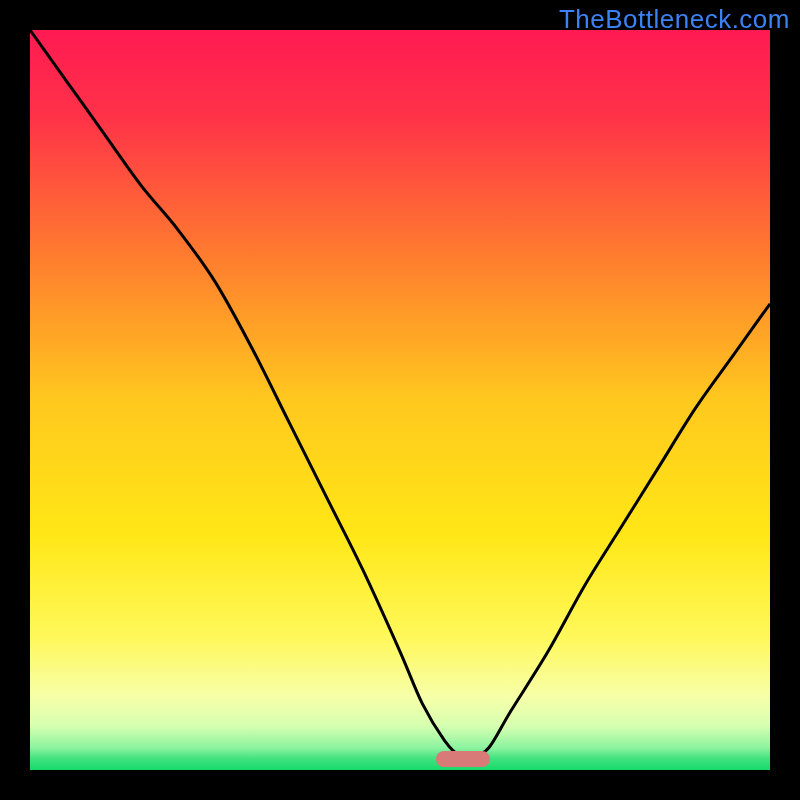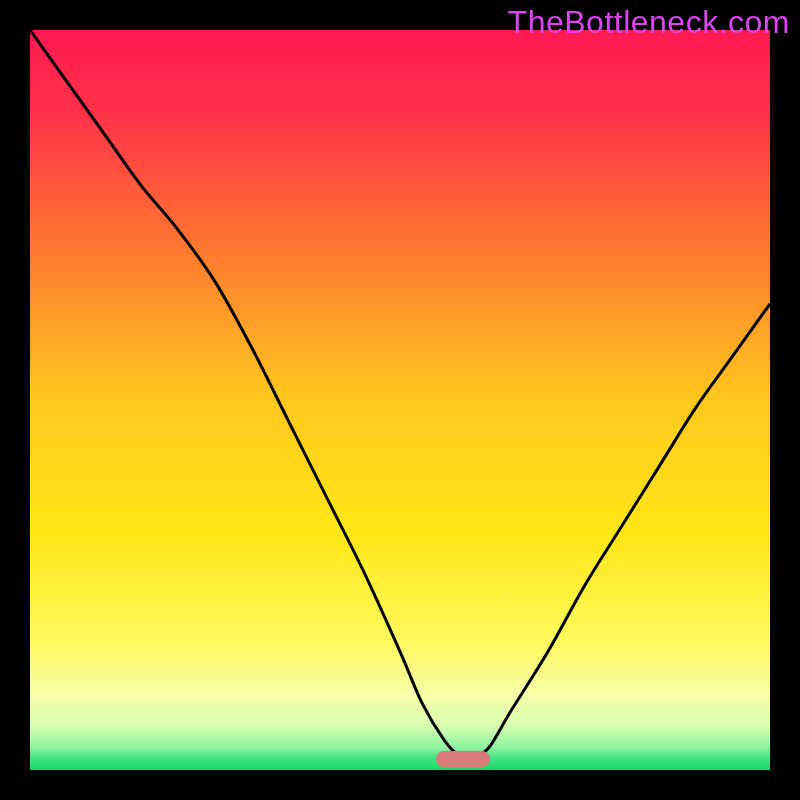--- a/index.html
+++ b/index.html
@@ -14,22 +14,22 @@
   .frame {
     position: relative;
     width: 800px;
     height: 800px;
     background: #000;
   }
   .watermark {
     position: absolute;
     top: 4px;
     right: 10px;
-    color: #d946ef;
-    font-size: 32px;
+    color: #3b82f6;
+    font-size: 26px;
     letter-spacing: 0.5px;
     font-weight: 400;
     z-index: 10;
   }
   .plot-area {
     position: absolute;
     left: 30px;
     top: 30px;
     width: 740px;
     height: 740px;

